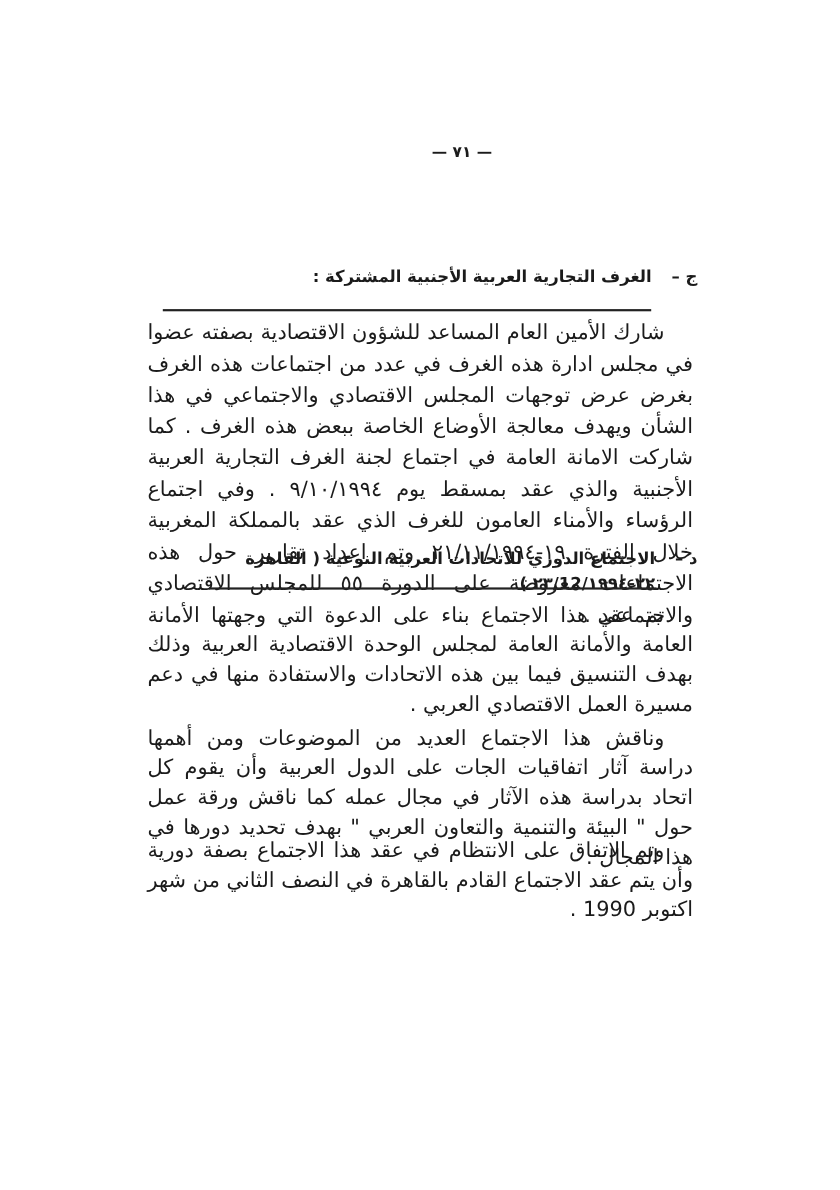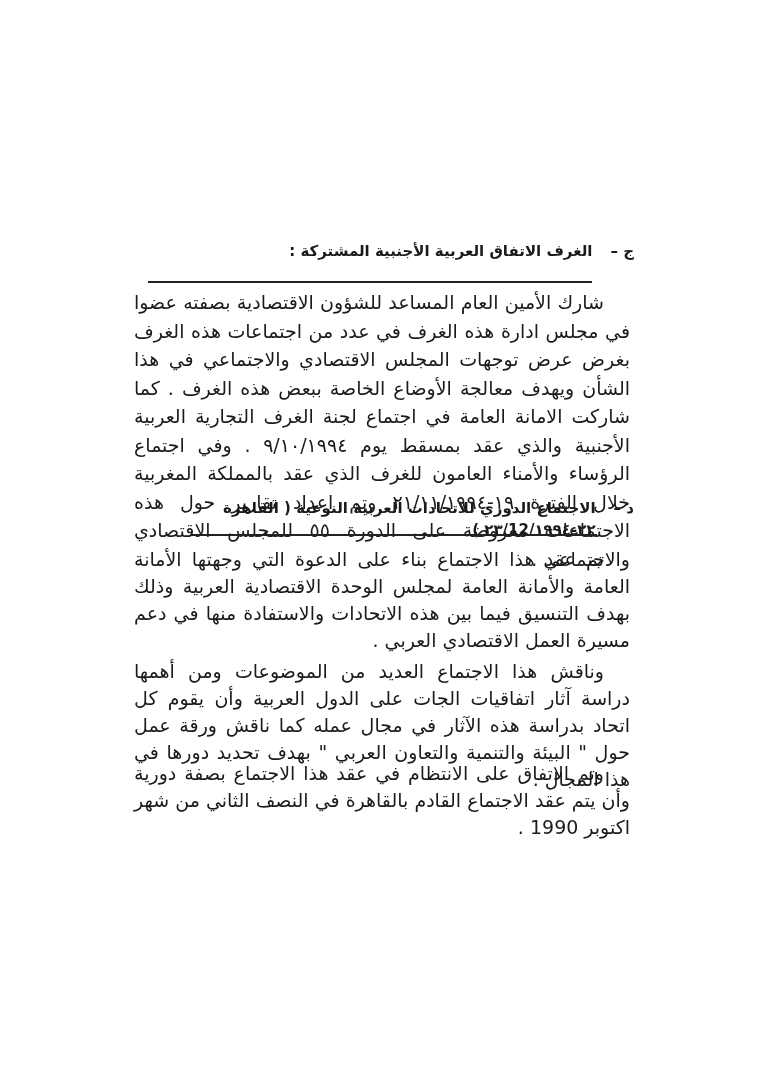--- a/index.html
+++ b/index.html
@@ -67,24 +67,25 @@
   #para-1 { top: 288px; line-height: 28.5px; }
   #para-2 { top: 546px; }
   #para-3 { top: 658px; }
   #para-4 { top: 760px; }
 </style>
 </head>
 <body>
 
 <div class="page">
 
+  <div class="page-number">— ٧١ —</div>
 
   <div class="heading-row" id="heading-c">
     <span class="marker">ج –</span>
-    <span class="heading-text">الغرف الاتفاق العربية الأجنبية المشتركة :</span>
+    <span class="heading-text">الغرف التجارية العربية الأجنبية المشتركة :</span>
   </div>
   <div class="rule" id="rule-c"></div>
 
   <p class="para" id="para-1">شارك الأمين العام المساعد للشؤون الاقتصادية بصفته عضوا في مجلس ادارة هذه الغرف في عدد من اجتماعات هذه الغرف بغرض عرض توجهات المجلس الاقتصادي والاجتماعي في هذا الشأن ويهدف معالجة الأوضاع الخاصة ببعض هذه الغرف . كما شاركت الامانة العامة في اجتماع لجنة الغرف التجارية العربية الأجنبية والذي عقد بمسقط يوم ٩/١٠/١٩٩٤ . وفي اجتماع الرؤساء والأمناء العامون للغرف الذي عقد بالمملكة المغربية خلال الفترة ١٩-٢١/١١/١٩٩٤ وتم اعداد تقارير حول هذه الاجتماعات معروضة على الدورة ٥٥ للمجلس الاقتصادي والاجتماعي .</p>
 
   <div class="heading-row" id="heading-d">
     <span class="marker">د –</span>
     <span class="heading-text">الاجتماع الدوري للاتحادات العربية النوعية ( القاهرة ٢٢-٢٣/12/١٩٩٤ )</span>
   </div>
   <div class="rule" id="rule-d"></div>

